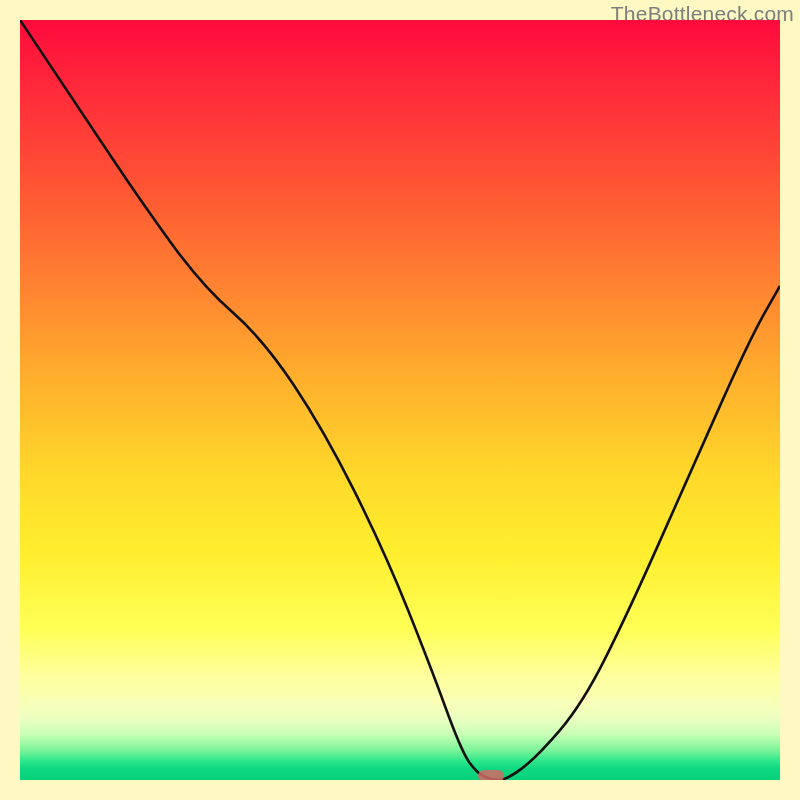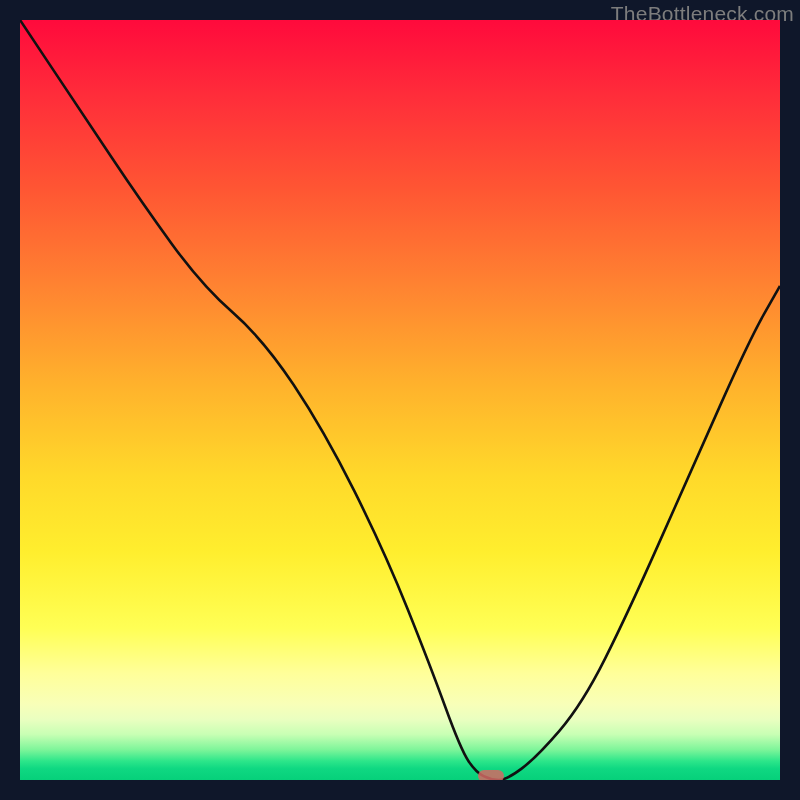--- a/index.html
+++ b/index.html
@@ -7,21 +7,21 @@
     padding: 0;
     width: 800px;
     height: 800px;
     background: #000;
     font-family: Arial, Helvetica, sans-serif;
   }
   .stage {
     position: relative;
     width: 800px;
     height: 800px;
-    background: #0f172a;
+    background: #fef9c3;
   }
   .plot-area {
     position: absolute;
     left: 20px;
     top: 20px;
     width: 760px;
     height: 760px;
     overflow: hidden;
   }
   .gradient {

